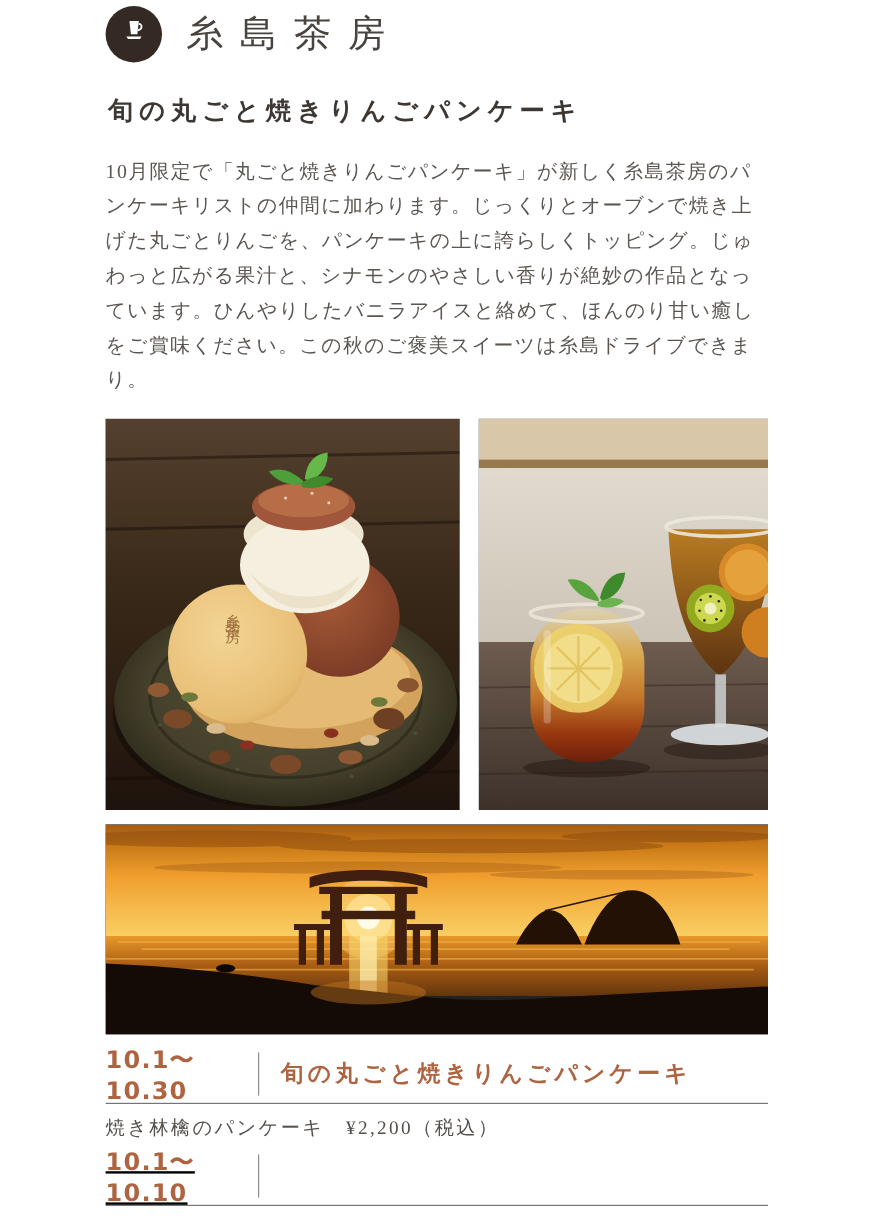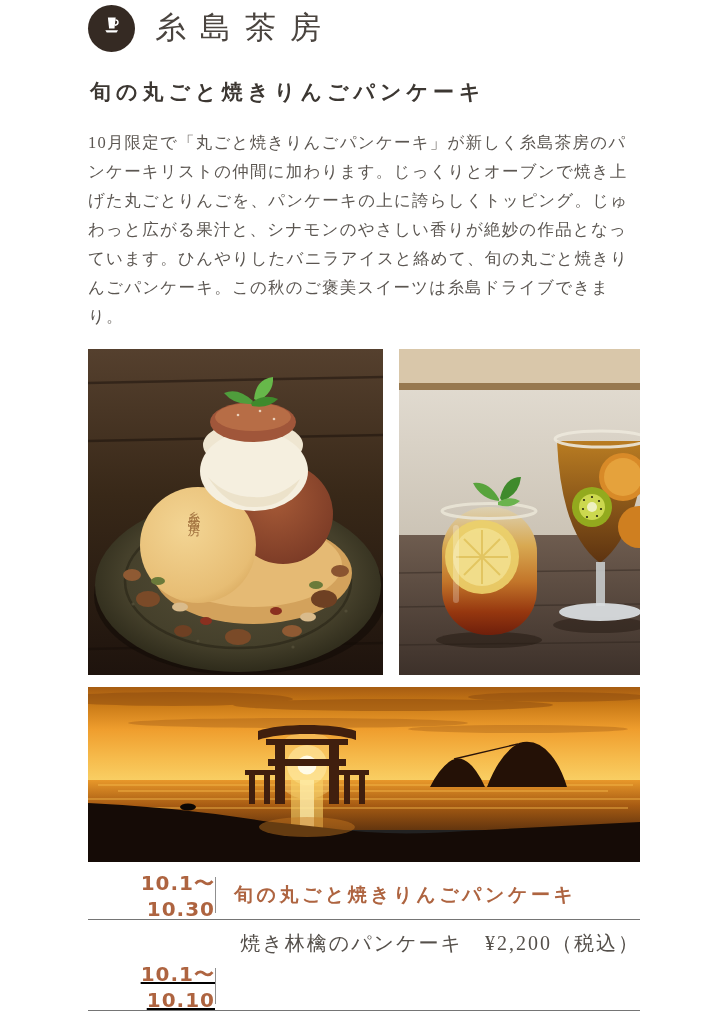--- a/index.html
+++ b/index.html
@@ -40,35 +40,35 @@
   .photo-drinks{width:241px;height:326px;}
   .photo-sunset{width:552px;height:175px;margin-top:12px;}
   .pancake-stamp{
     position:absolute;left:97px;top:152px;height:92px;
     writing-mode:vertical-rl;text-orientation:upright;
     font-size:12.5px;letter-spacing:4px;color:#9b6a38;opacity:.9;
     font-family:"Liberation Serif","DejaVu Serif",serif;
   }
 
   
-  .schedule{margin-top:16px;text-align:right;}
+  .schedule{margin-top:16px;}
   .sched-row{display:flex;align-items:center;height:34px;}
   .sched-date{
     width:127px;flex:0 0 auto;
     font-family:"DejaVu Sans","Liberation Sans",sans-serif;
     font-weight:bold;font-size:20px;letter-spacing:1px;color:#ae6440;
   }
   .sched-divider{width:1px;height:36px;background:#8f8f8f;margin:0 18px 0 0;flex:0 0 auto;}
   .sched-title{
     font-family:"DejaVu Sans","Liberation Sans",sans-serif;
     font-weight:bold;font-size:19px;letter-spacing:3.5px;color:#ae6440;white-space:nowrap;
   }
   .rule{border:none;border-top:1px solid #757575;margin:7px 0 0 0;width:552px;height:0;}
   .price-note{
-    margin-top:10px;font-size:20px;letter-spacing:2px;color:#55504b;
+    margin-top:10px;font-size:16px;letter-spacing:2px;color:#55504b;
   }
   .row2{margin-top:12px;text-decoration:underline;}
 </style>
 </head>
 <body>
 
 <div class="container">
 
   <div class="brand-row">
     <div class="logo-circle">
@@ -77,21 +77,21 @@
           <path d="M8.2,4.2 L15.4,4.2 L14.3,14.4 L9.3,14.4 Z" fill="#ffffff"></path>
           <path d="M15.2,6.4 C18.1,6.1 18.6,10.6 14.7,11.3" stroke="#ffffff" stroke-width="1.4" fill="none"></path>
           <path d="M5.8,16.0 L17.6,16.0 L16.3,18.0 L7.1,18.0 Z" fill="#ffffff"></path>
         </svg>
       </span>
     </div>
     <div class="brand-name">糸島茶房</div>
   </div>
 
   <h2 class="article-heading">旬の丸ごと焼きりんごパンケーキ</h2>
-  <p class="article-body">10月限定で「丸ごと焼きりんごパンケーキ」が新しく糸島茶房のパンケーキリストの仲間に加わります。じっくりとオーブンで焼き上げた丸ごとりんごを、パンケーキの上に誇らしくトッピング。じゅわっと広がる果汁と、シナモンのやさしい香りが絶妙の作品となっています。ひんやりしたバニラアイスと絡めて、旬の丸ごと焼きりんごパンケーキ。この秋のご褒美スイーツは糸島ドライブできまり。</p>
+  <p class="article-body">10月限定で「丸ごと焼きりんごパンケーキ」が新しく糸島茶房のパンケーキリストの仲間に加わります。じっくりとオーブンで焼き上げた丸ごとりんごを、パンケーキの上に誇らしくトッピング。じゅわっと広がる果汁と、シナモンのやさしい香りが絶妙の作品となっています。ひんやりしたバニラアイスと絡めて、ほんのり甘い癒しをご賞味ください。この秋のご褒美スイーツは糸島ドライブできまり。</p>
 
   <div class="photo-row">
 
     <div class="photo photo-pancake">
       <svg width="295" height="326" viewBox="0 0 295 326">
         <defs>
           <linearGradient id="wood" x1="0" y1="0" x2="0" y2="1">
             <stop offset="0" stop-color="#55402e"></stop>
               <stop offset="0.45" stop-color="#382818"></stop>
             <stop offset="1" stop-color="#1e130d"></stop>

